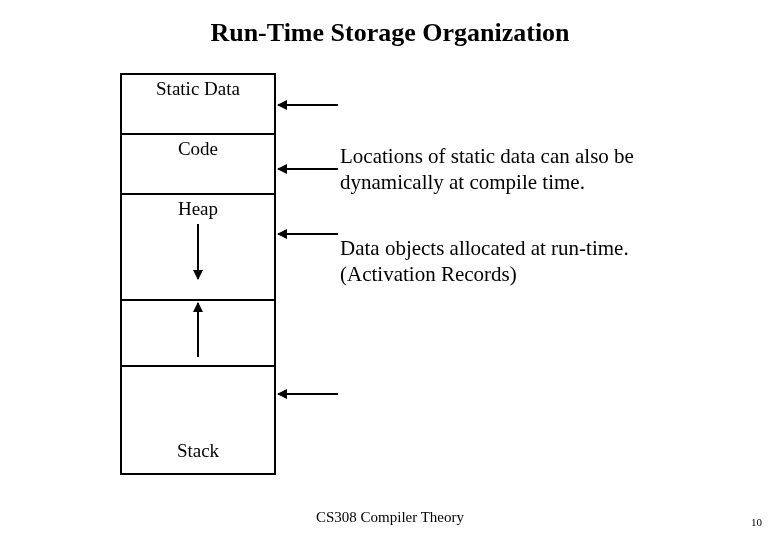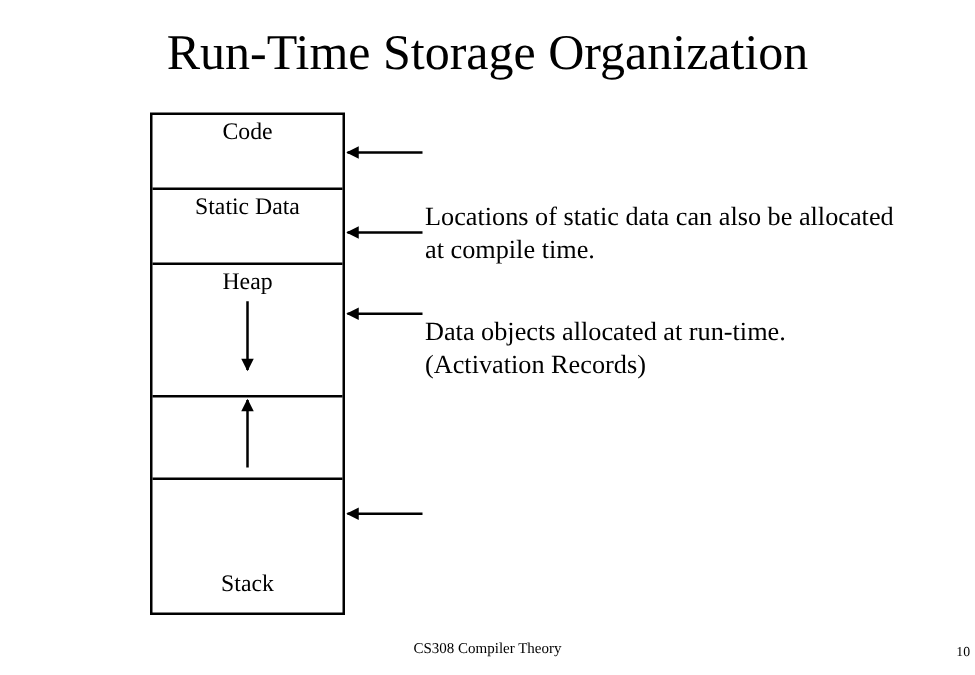--- a/index.html
+++ b/index.html
@@ -7,22 +7,22 @@
     margin: 0;
     padding: 0;
     width: 780px;
     height: 540px;
     font-family: "Times New Roman", Times, serif;
     background: #fff;
     color: #000;
     position: relative;
   }
   .title {
-    font-weight: normal;
-    font-size: 40px;
+    font-weight: bold;
+    font-size: 26px;
     text-align: center;
     padding-top: 18px;
     padding-bottom: 10px;
   }
   .content {
     position: relative;
     width: 780px;
     height: 440px;
   }
   
@@ -111,59 +111,59 @@
     border-right: 5px solid transparent;
     border-bottom: 10px solid #000;
   }
 
   .footer {
     position: absolute;
     bottom: 14px;
     left: 0;
     width: 780px;
     text-align: center;
-    font-size: 12px;
+    font-size: 15px;
   }
   .pagenum {
     position: absolute;
     bottom: 12px;
-    right: 4px;
+    right: 18px;
     font-size: 11px;
   }
 </style>
 </head>
 <body>
 
 <div class="title">Run-Time Storage Organization</div>
 
 <div class="content">
 
   <div class="memory">
+    <div class="seg seg-static">
+      <span class="seg-label">Static Data</span>
+    </div>
     <div class="seg seg-code">
       <span class="seg-label">Code</span>
-    </div>
-    <div class="seg seg-static">
-      <span class="seg-label">Static Data</span>
     </div>
     <div class="seg seg-stack">
       <span class="seg-label">Heap</span>
       <div class="varrow varrow-down"></div>
     </div>
     <div class="seg seg-mid">
       <div class="varrow varrow-up-mid"></div>
     </div>
     <div class="seg seg-heap">
       <span class="seg-label heap-wrap">Stack</span>
     </div>
   </div>
 
   <div class="harrow ha1"></div>
   <div class="harrow ha2"></div>
   <div class="harrow ha3"></div>
   <div class="harrow ha4"></div>
 
-  <div class="explain e2">Locations of static data can also be allocated at compile time.</div>
+  <div class="explain e2">Locations of static data can also be dynamically at compile time.</div>
   <div class="explain e3">Data objects allocated at run-time. (Activation Records)</div>
 
 </div>
 
 <div class="footer">CS308 Compiler Theory</div>
 <div class="pagenum">10</div>
 
 </body></html>

